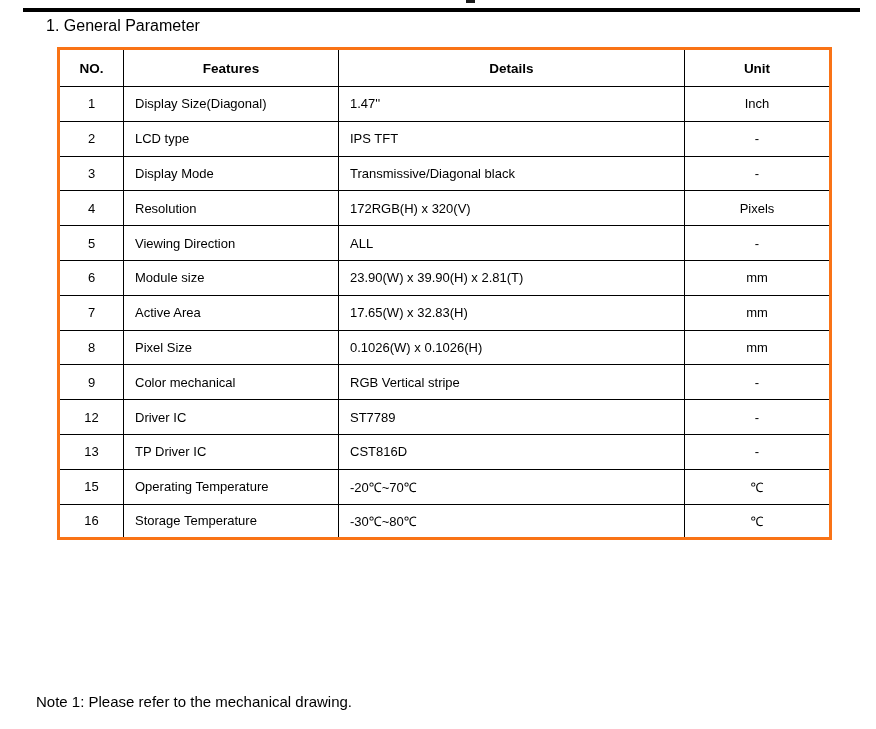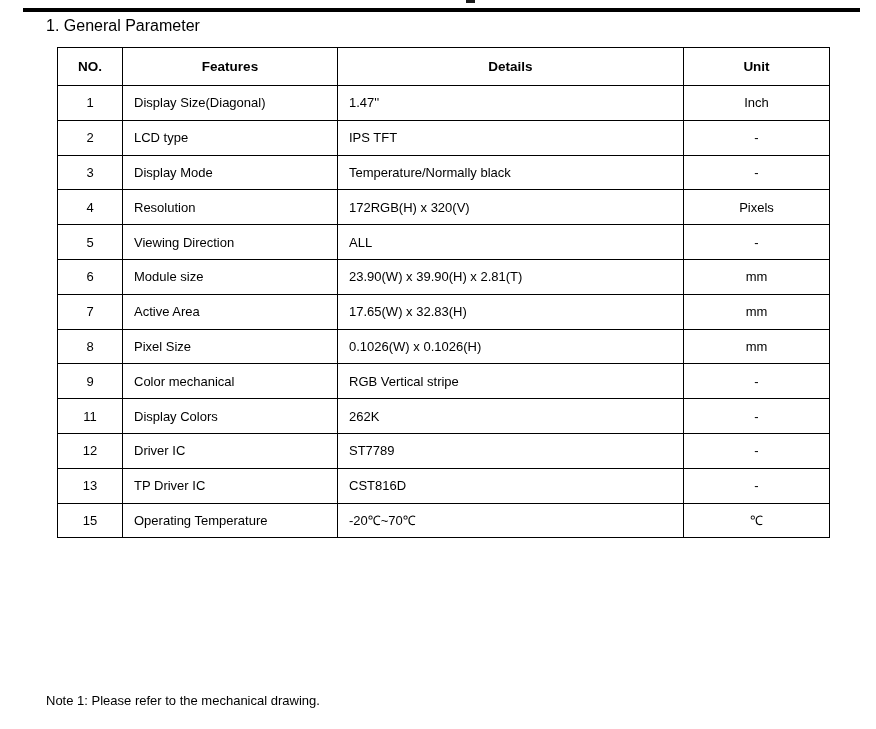--- a/index.html
+++ b/index.html
@@ -39,21 +39,21 @@
     font-weight: normal;
     white-space: nowrap;
   }
   .spec-table {
     position: absolute;
     left: 57px;
     top: 47px;
     width: 772px;
     border-collapse: collapse;
     table-layout: fixed;
-    border: 1px solid #f97316;
+    border: 3px solid #f97316;
   }
   .spec-table col.c-no       { width: 65px; }
   .spec-table col.c-features { width: 215px; }
   .spec-table col.c-details  { width: 346px; }
   .spec-table col.c-unit     { width: 146px; }
   .spec-table th, .spec-table td {
     border: 1.5px solid #000000;
     vertical-align: middle;
     overflow: hidden;
     white-space: nowrap;
@@ -76,23 +76,23 @@
   }
   .spec-table td.cell-center {
     text-align: center;
   }
   .spec-table td.cell-left {
     text-align: left;
     padding-left: 11px;
   }
   .doc-note {
     position: absolute;
-    left: 46px;
+    left: 36px;
     top: 693px;
-    font-size: 13px;
+    font-size: 15px;
     white-space: nowrap;
   }
 </style>
 </head>
 <body>
 
 <div class="top-rule"></div>
 <div class="cropped-fragment"></div>
 
 <div class="doc-title">1. General Parameter</div>
@@ -121,21 +121,21 @@
       </tr>
       <tr>
         <td class="cell-center">2</td>
         <td class="cell-left">LCD type</td>
         <td class="cell-left">IPS TFT</td>
         <td class="cell-center">-</td>
       </tr>
       <tr>
         <td class="cell-center">3</td>
         <td class="cell-left">Display Mode</td>
-        <td class="cell-left">Temperature/Normally black</td>
+        <td class="cell-left">Transmissive/Diagonal black</td>
         <td class="cell-center">-</td>
       </tr>
       <tr>
         <td class="cell-center">4</td>
         <td class="cell-left">Resolution</td>
         <td class="cell-left">172RGB(H) x 320(V)</td>
         <td class="cell-center">Pixels</td>
       </tr>
       <tr>
         <td class="cell-center">5</td>
@@ -161,39 +161,39 @@
         <td class="cell-left">0.1026(W) x 0.1026(H)</td>
         <td class="cell-center">mm</td>
       </tr>
       <tr>
         <td class="cell-center">9</td>
         <td class="cell-left">Color mechanical</td>
         <td class="cell-left">RGB Vertical stripe</td>
         <td class="cell-center">-</td>
       </tr>
       <tr>
-        <td class="cell-center">11</td>
-        <td class="cell-left">Display Colors</td>
-        <td class="cell-left">262K</td>
-        <td class="cell-center">-</td>
-      </tr>
-      <tr>
         <td class="cell-center">12</td>
         <td class="cell-left">Driver IC</td>
         <td class="cell-left">ST7789</td>
         <td class="cell-center">-</td>
       </tr>
       <tr>
         <td class="cell-center">13</td>
         <td class="cell-left">TP Driver IC</td>
         <td class="cell-left">CST816D</td>
         <td class="cell-center">-</td>
       </tr>
       <tr>
         <td class="cell-center">15</td>
         <td class="cell-left">Operating Temperature</td>
         <td class="cell-left">-20℃~70℃</td>
         <td class="cell-center">℃</td>
       </tr>
+      <tr>
+        <td class="cell-center">16</td>
+        <td class="cell-left">Storage Temperature</td>
+        <td class="cell-left">-30℃~80℃</td>
+        <td class="cell-center">℃</td>
+      </tr>
     </tbody>
 </table>
 
 <div class="doc-note">Note 1: Please refer to the mechanical drawing.</div>
 
 </body></html>

